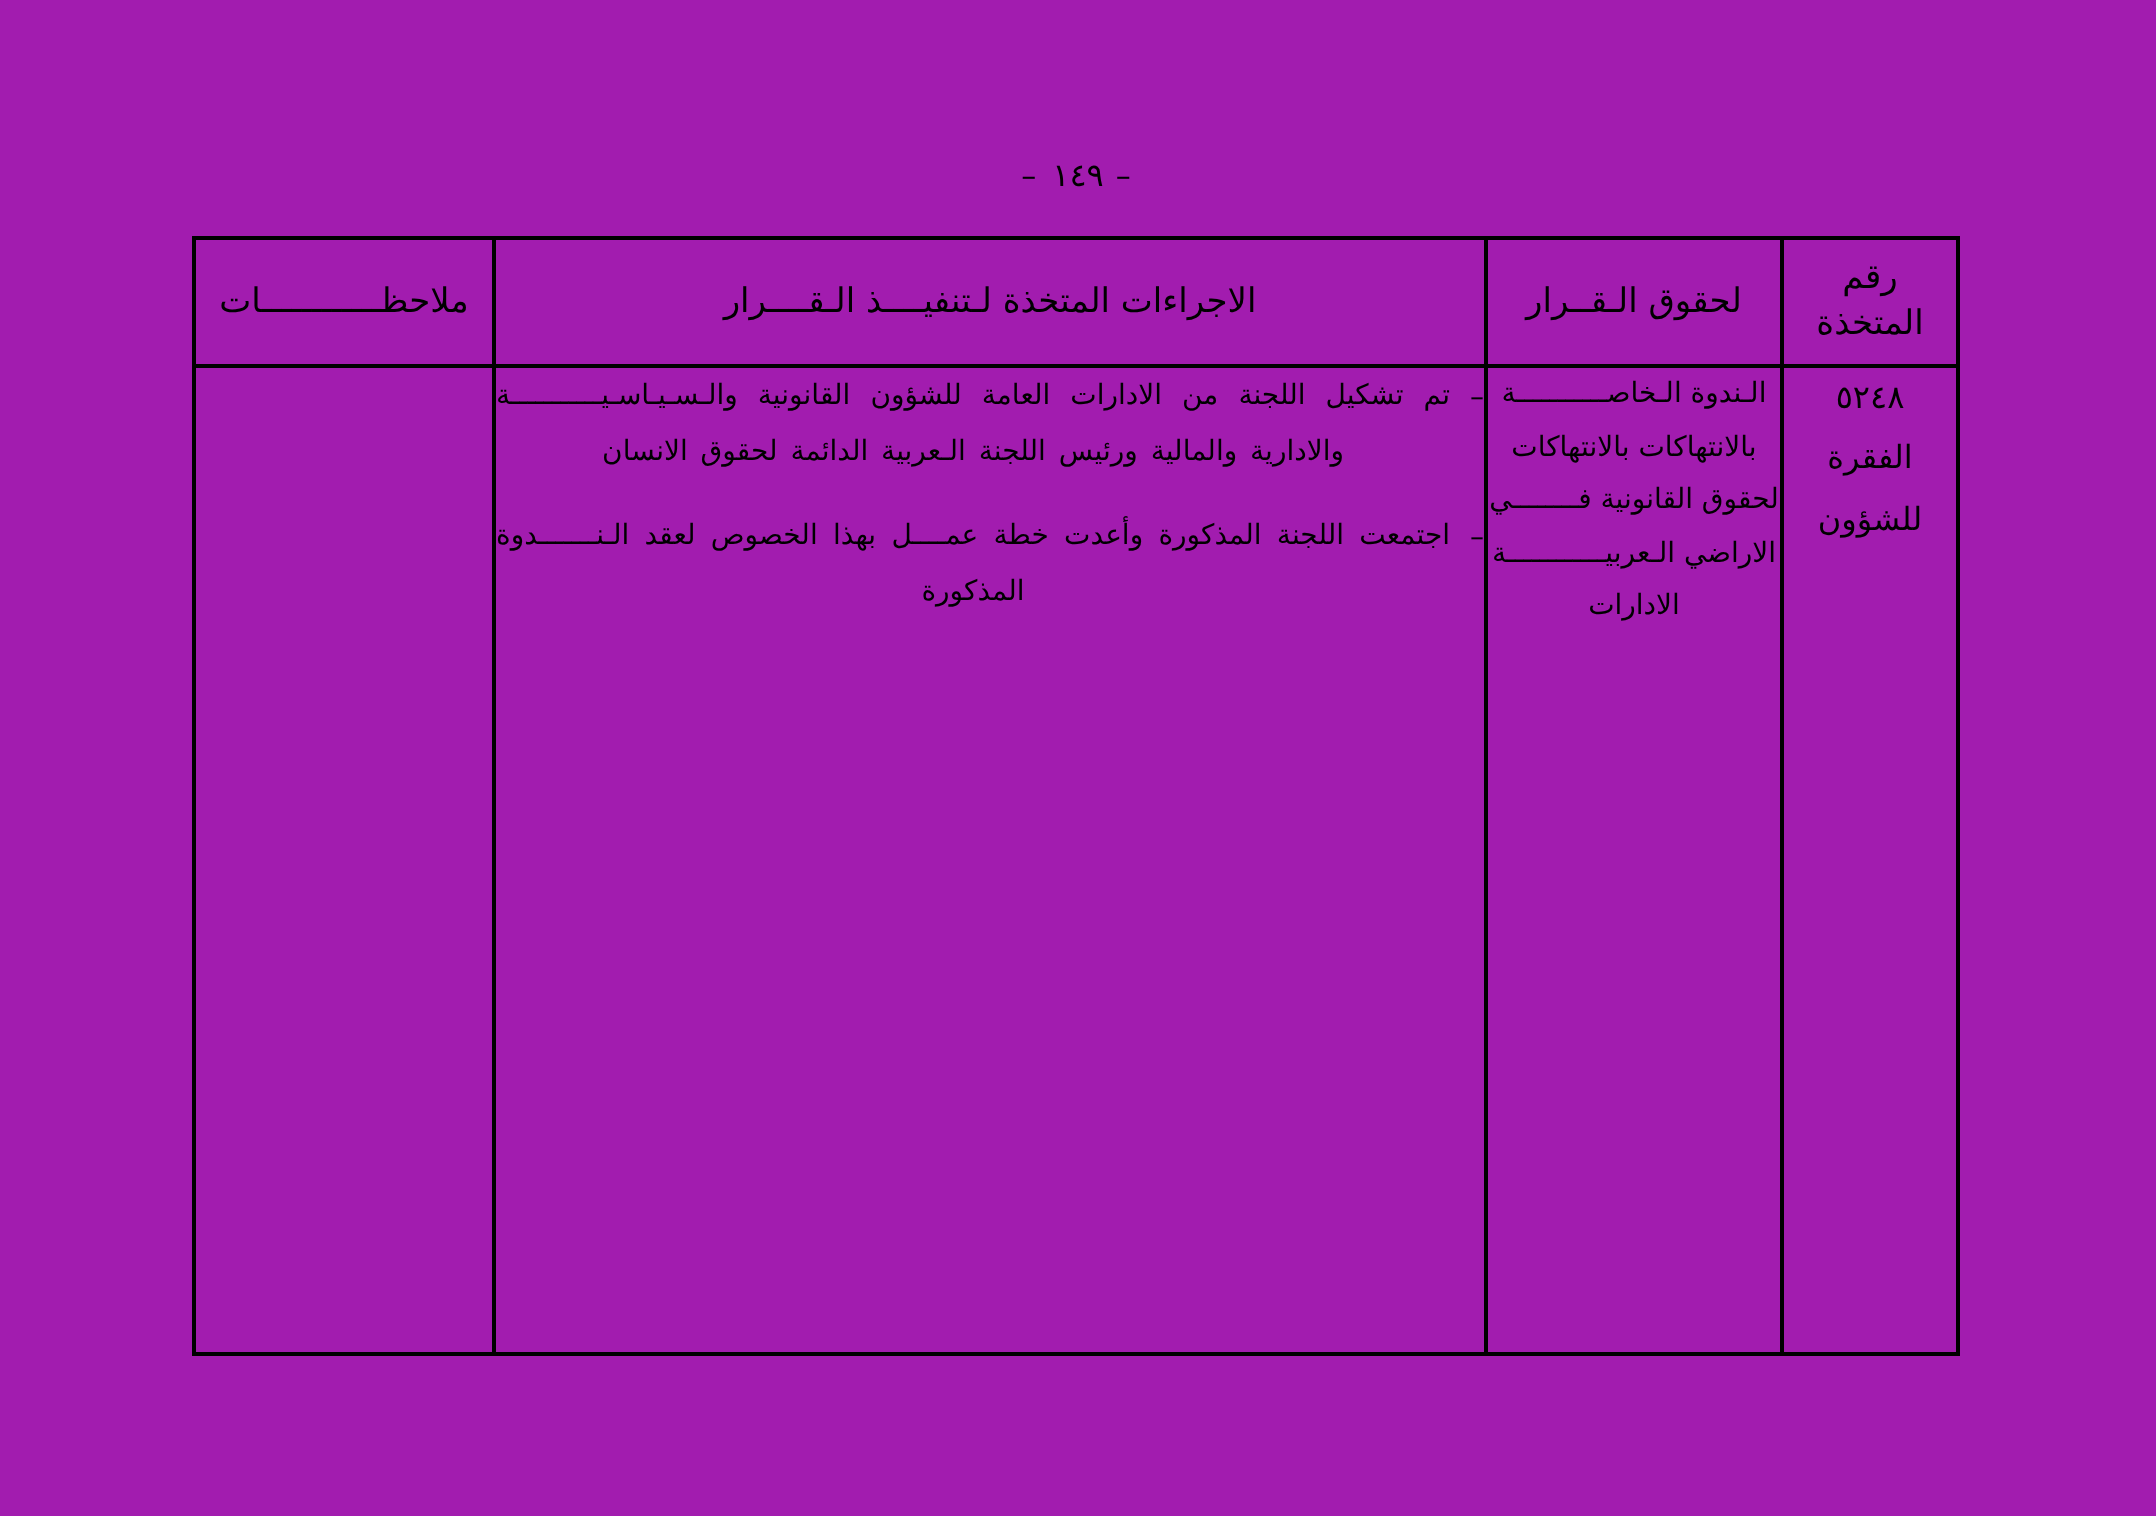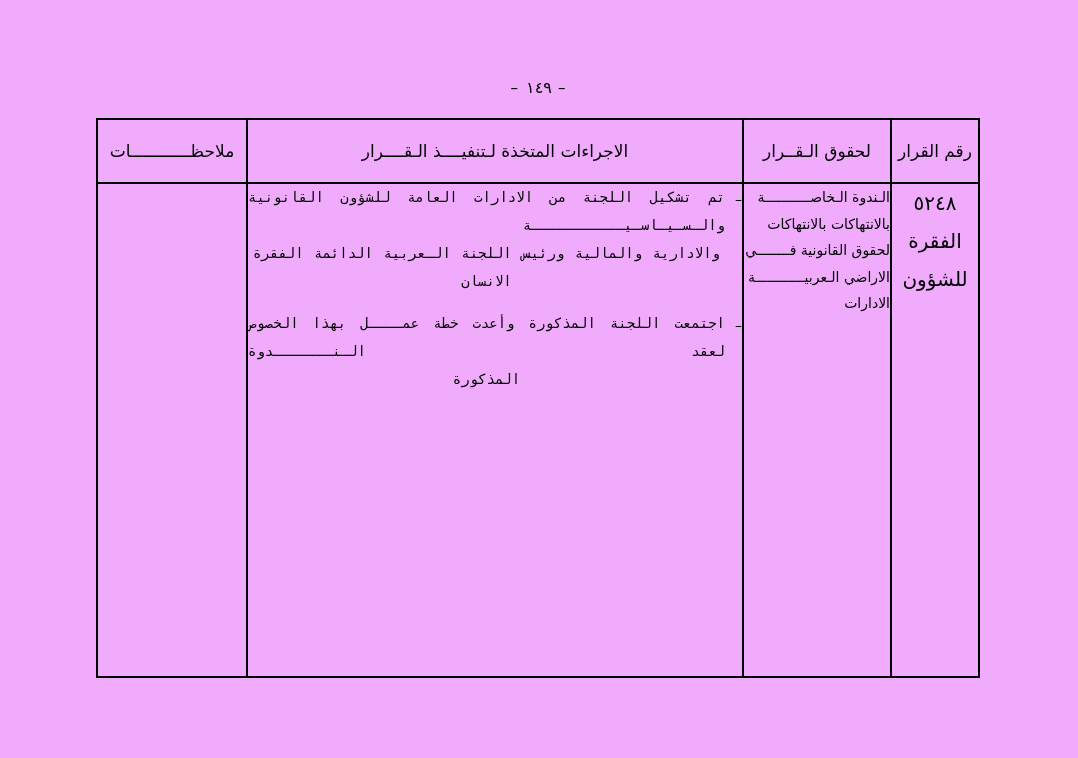--- a/index.html
+++ b/index.html
@@ -12,21 +12,21 @@
     height: 758px;
     font-family: "DejaVu Sans", "Liberation Sans", sans-serif;
     color: #000000;
     position: relative;
     overflow: hidden;
   }
 
   .page {
     position: absolute;
     inset: 0;
-    background: #f0abfc;
+    background: #a21caf;
   }
 
   
   .page-number {
     position: absolute;
     top: 78px;
     left: 0;
     width: 100%;
     text-align: center;
     font-size: 16px;
@@ -72,25 +72,26 @@
   }
 
   
   .body-row td {
     height: 492px;
     vertical-align: top;
   }
 
   .cell-num {
     text-align: center;
-    font-size: 20px;
+    font-size: 16px;
     line-height: 1.9;
     padding-top: 12px;
   }
   .cell-subject {
+    text-align: center;
     font-size: 14px;
     line-height: 1.9;
     padding: 12px 6px 0 6px;
   }
   .cell-procedures {
     font-size: 14px;
     line-height: 2.0;
     padding: 12px 14px 0 14px;
     text-align: right;
   }
@@ -111,21 +112,20 @@
     font-size: 14px;
   }
   .proc-text {
     flex: 1 1 auto;
     text-align: justify;
     text-align-last: center;
     word-spacing: 2px;
   }
   .proc-text .line {
     display: block;
-    font-family: Liberation Mono, monospace;
   }
   .proc-text .line.first {
     text-align: justify;
     text-align-last: justify;
   }
   .proc-text .line.last {
     text-align: center;
   }
 </style>
 </head>
@@ -139,21 +139,21 @@
 
   <table class="doc-table">
     <colgroup>
       <col class="c-num">
       <col class="c-subj">
       <col class="c-proc">
       <col class="c-notes">
     </colgroup>
     <tbody>
       <tr class="hdr">
-        <td>رقم القرار</td>
+        <td>رقم المتخذة</td>
         <td>لحقوق الـقــرار</td>
         <td>الاجراءات المتخذة لـتنفيــــذ الـقــــرار</td>
         <td>ملاحظــــــــــــات</td>
       </tr>
       <tr class="body-row">
         <td class="cell-num">
           <div>٥٢٤٨</div>
           <div>الفقرة للشؤون</div>
         </td>
         <td class="cell-subject">
@@ -161,21 +161,21 @@
           <div>بالانتهاكات بالانتهاكات</div>
           <div>لحقوق القانونية فــــــــي</div>
           <div>الاراضي الـعربيــــــــــــة</div>
           <div>الادارات</div>
         </td>
         <td class="cell-procedures">
           <div class="proc-item">
             <span class="proc-dash">–</span>
             <span class="proc-text">
               <span class="line first">تم تشكيل اللجنة من الادارات العامة للشؤون القانونية والـسـيـاسـيـــــــــــة</span>
-              <span class="line last">والادارية والمالية ورئيس اللجنة الـعربية الدائمة الفقرة الانسان</span>
+              <span class="line last">والادارية والمالية ورئيس اللجنة الـعربية الدائمة لحقوق الانسان</span>
             </span>
           </div>
           <div class="proc-item">
             <span class="proc-dash">–</span>
             <span class="proc-text">
               <span class="line first">اجتمعت اللجنة المذكورة وأعدت خطة عمــــل بهذا الخصوص لعقد الـنـــــــدوة</span>
               <span class="line last">المذكورة</span>
             </span>
           </div>
         </td>

